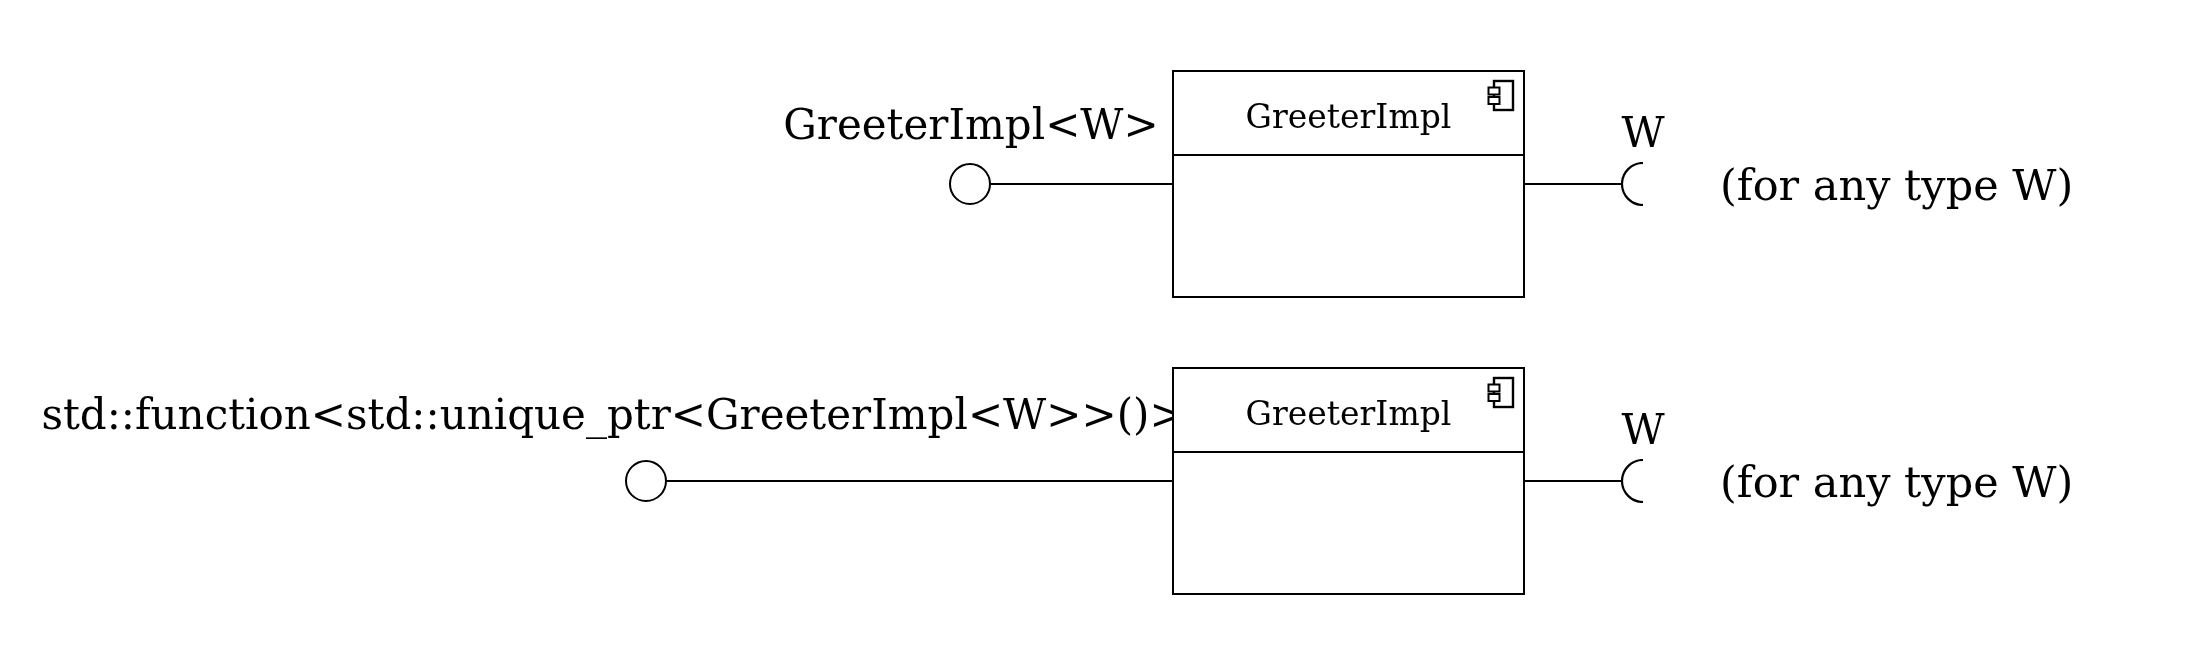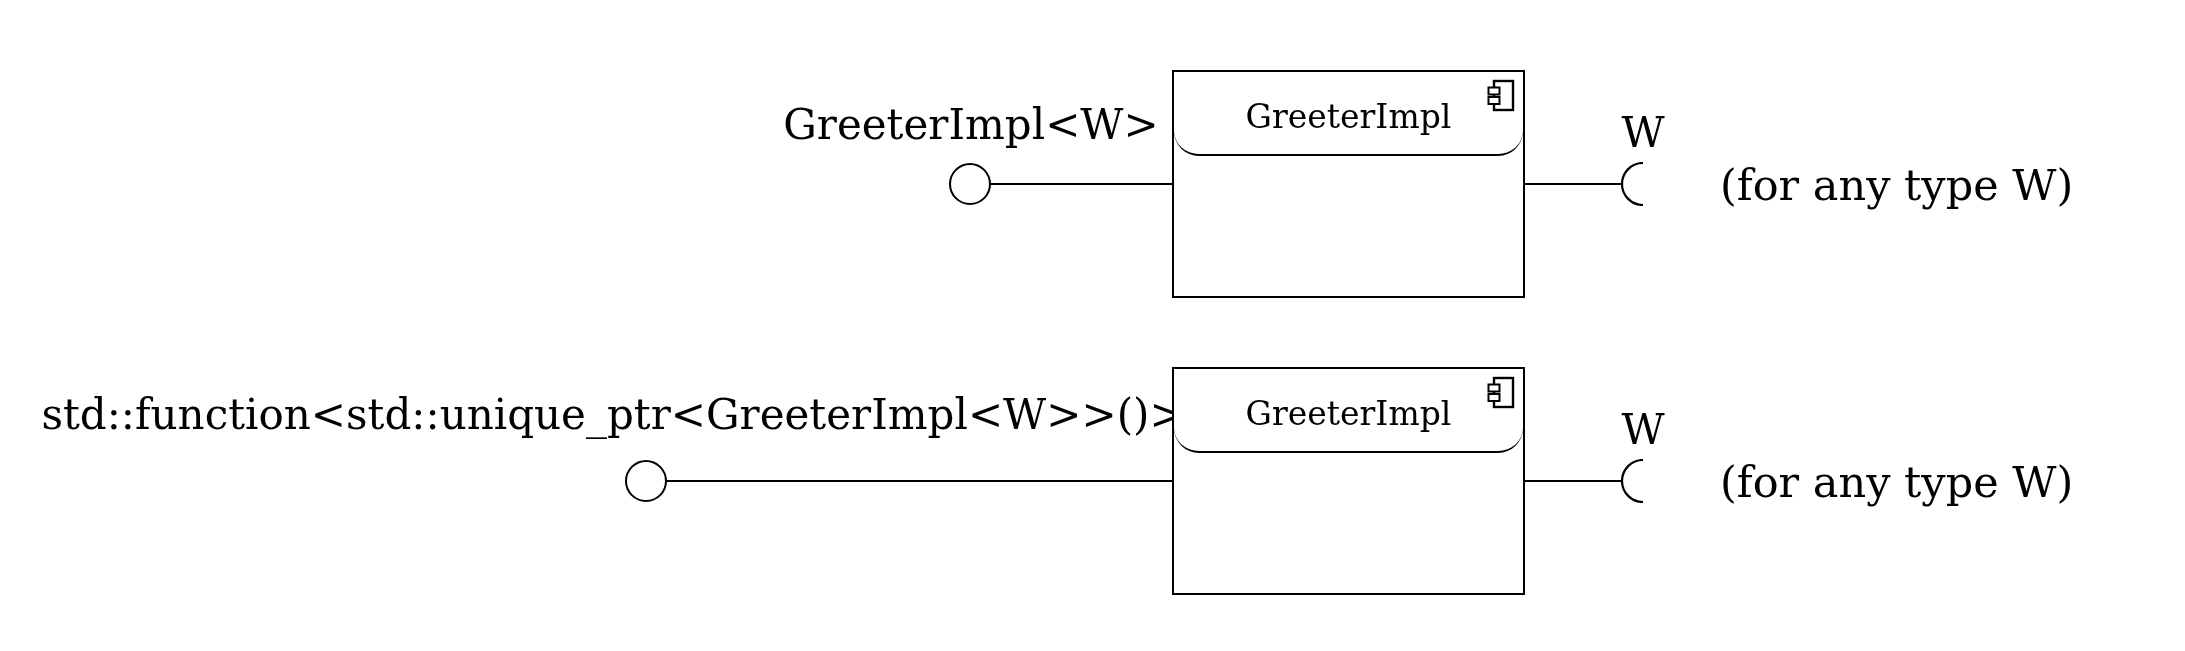--- a/index.html
+++ b/index.html
@@ -60,21 +60,20 @@
     background: #fff;
   }
   .title-compartment {
     position: relative;
     height: 84px;
     box-sizing: border-box;
     border-bottom: 2.5px solid #000;
     display: flex;
     align-items: center;
     justify-content: center;
-    border-radius: 25px;
   }
   .component-name {
     font-size: 33px;
     line-height: 1;
     padding-top: 6px;
     white-space: nowrap;
   }
   .component-icon {
     position: absolute;
     top: 6px;

